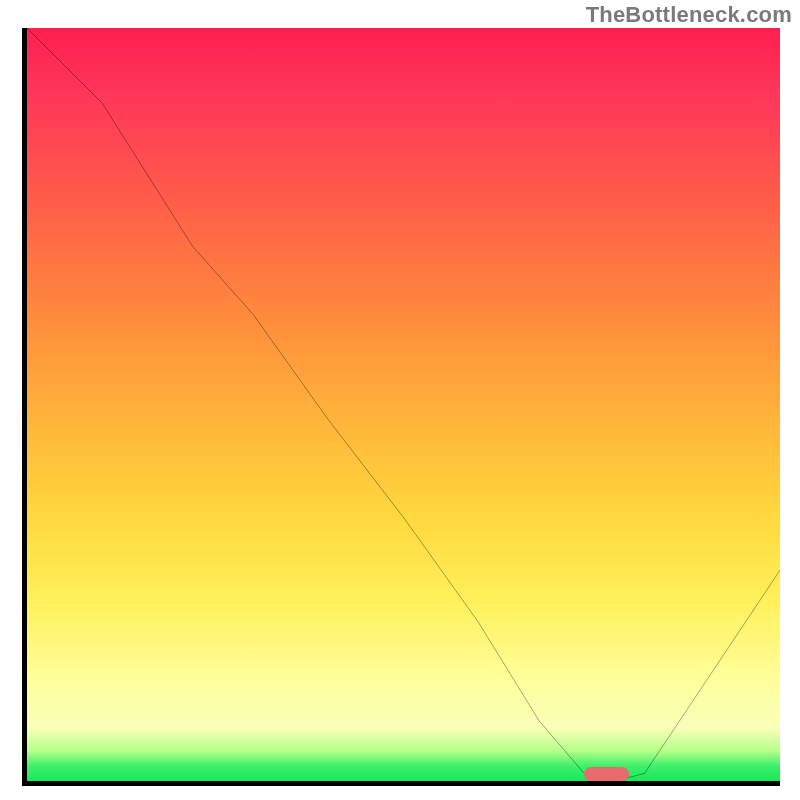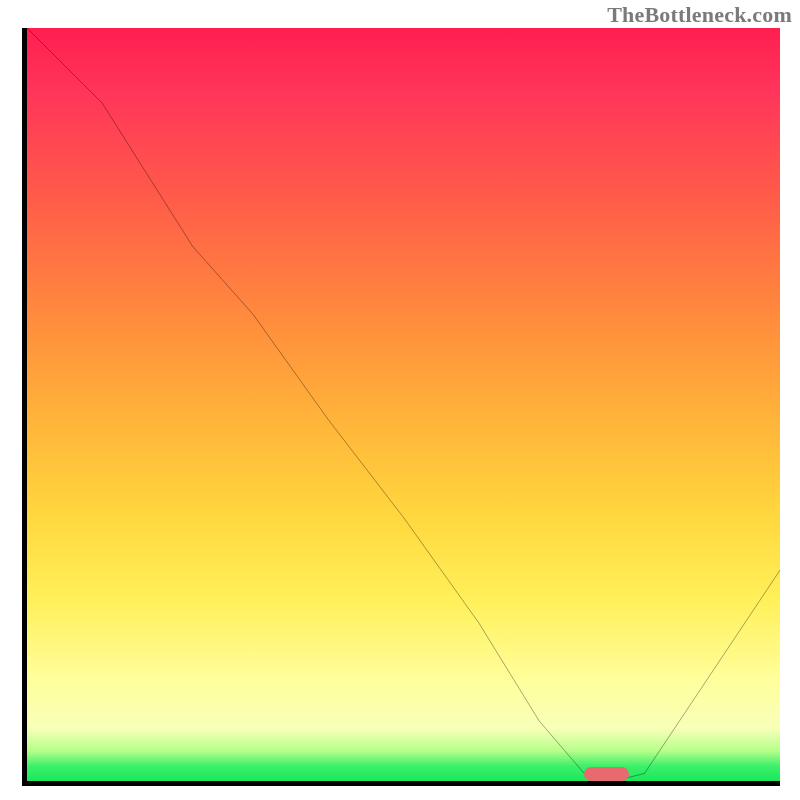--- a/index.html
+++ b/index.html
@@ -17,21 +17,20 @@
     height: 800px;
   }
   .watermark {
     position: absolute;
     top: 2px;
     right: 8px;
     font-size: 22px;
     font-weight: 600;
     color: #7a7a7a;
     letter-spacing: 0.2px;
-    font-family: Liberation Serif, serif;
   }
   .plot-frame {
     position: absolute;
     left: 22px;
     top: 28px;
     width: 758px;
     height: 758px;
     border-left: 5px solid #000;
     border-bottom: 5px solid #000;
     box-sizing: border-box;

